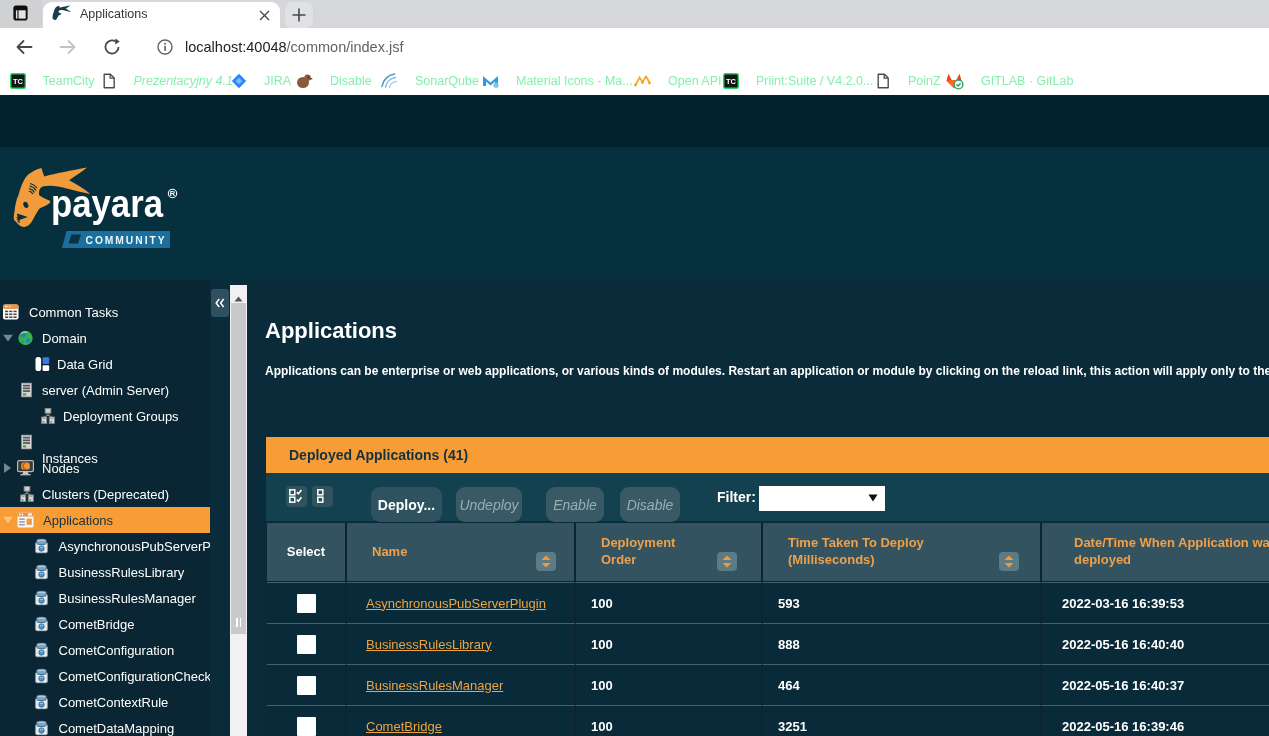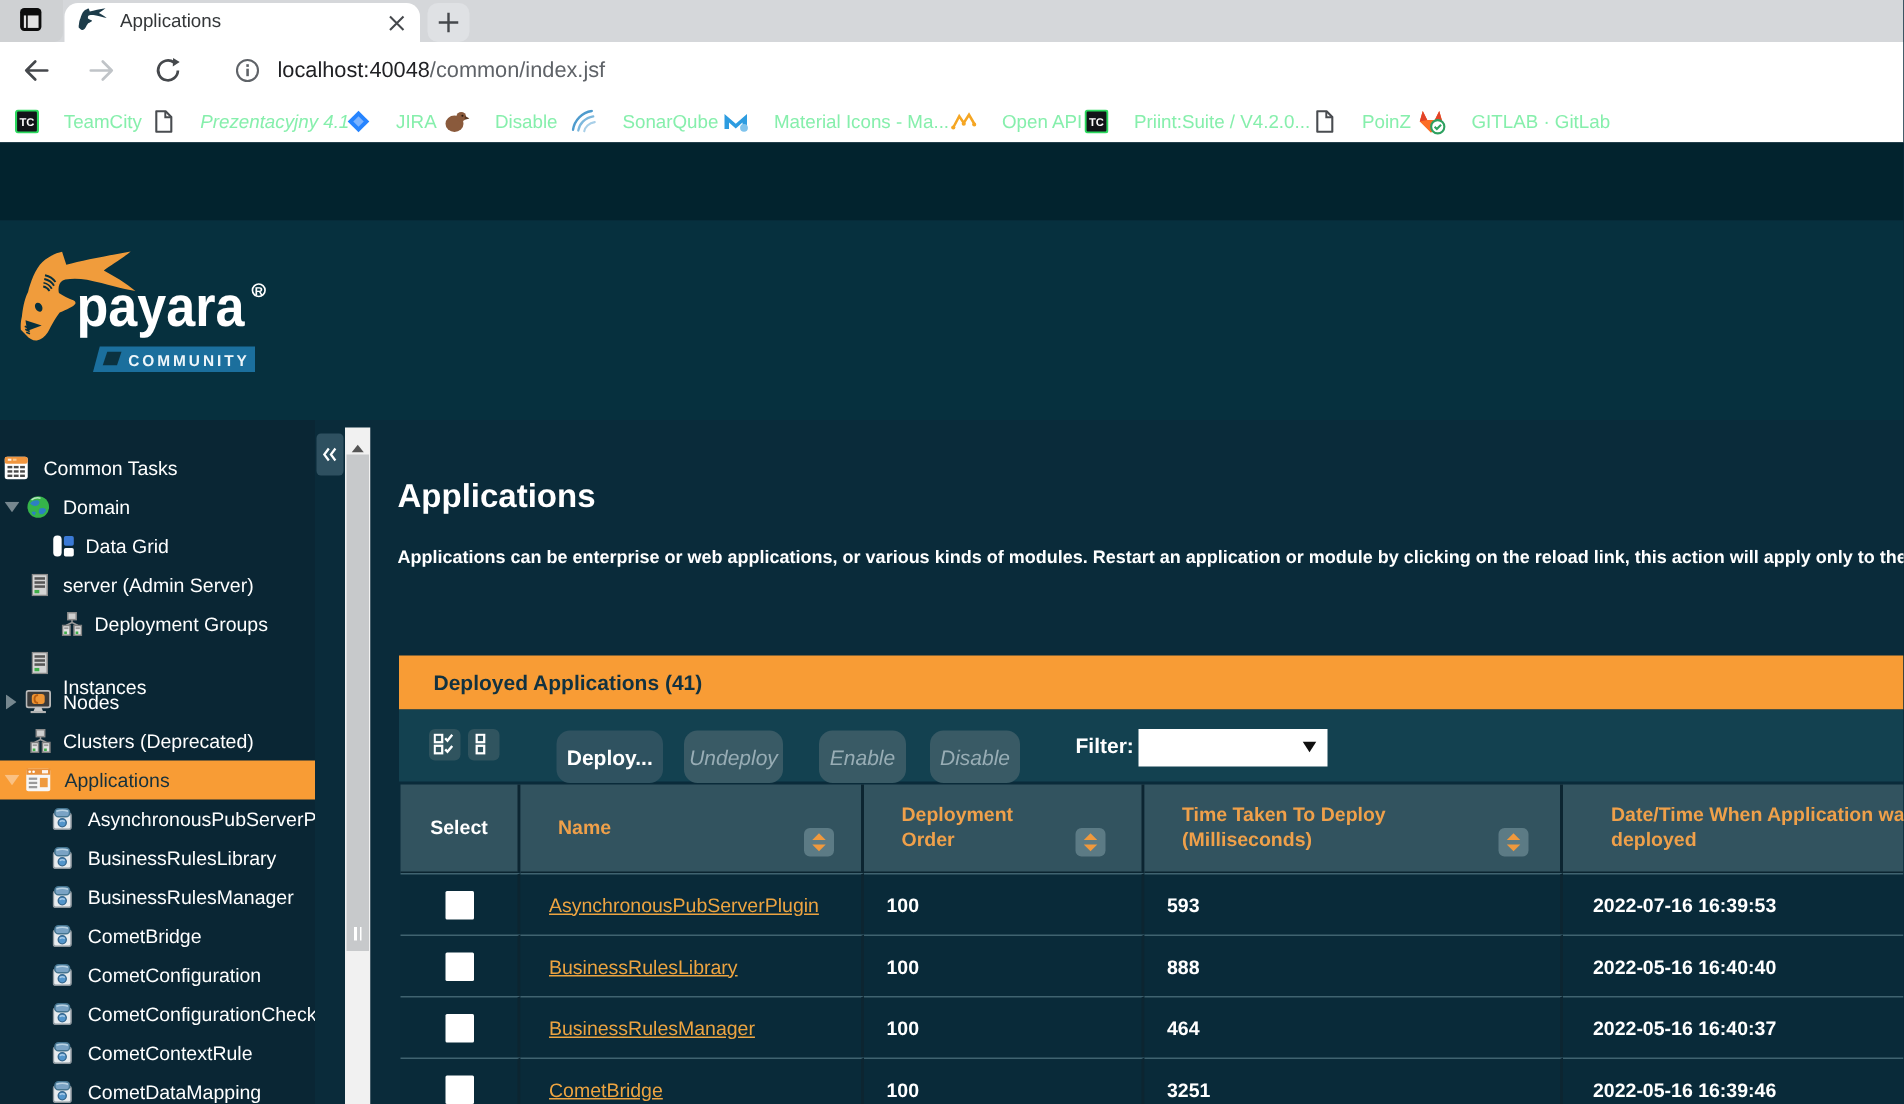--- a/index.html
+++ b/index.html
@@ -487,21 +487,21 @@
               </div></th>
           <th style="padding-left:32px;"><span style="white-space:nowrap;">Date/Time When Application was</span><br>deployed</th>
         </tr>
       </thead>
       <tbody>
         <tr>
             <td class="cb"><span class="cbx"></span></td>
             <td class="nm"><a>AsynchronousPubServerPlugin</a></td>
             <td>100</td>
             <td>593</td>
-            <td>2022-07-16 16:39:53</td>
+            <td>2022-03-16 16:39:53</td>
           </tr>
         <tr>
             <td class="cb"><span class="cbx"></span></td>
             <td class="nm"><a>BusinessRulesLibrary</a></td>
             <td>100</td>
             <td>888</td>
             <td>2022-05-16 16:40:40</td>
           </tr>
         <tr>
             <td class="cb"><span class="cbx"></span></td>

